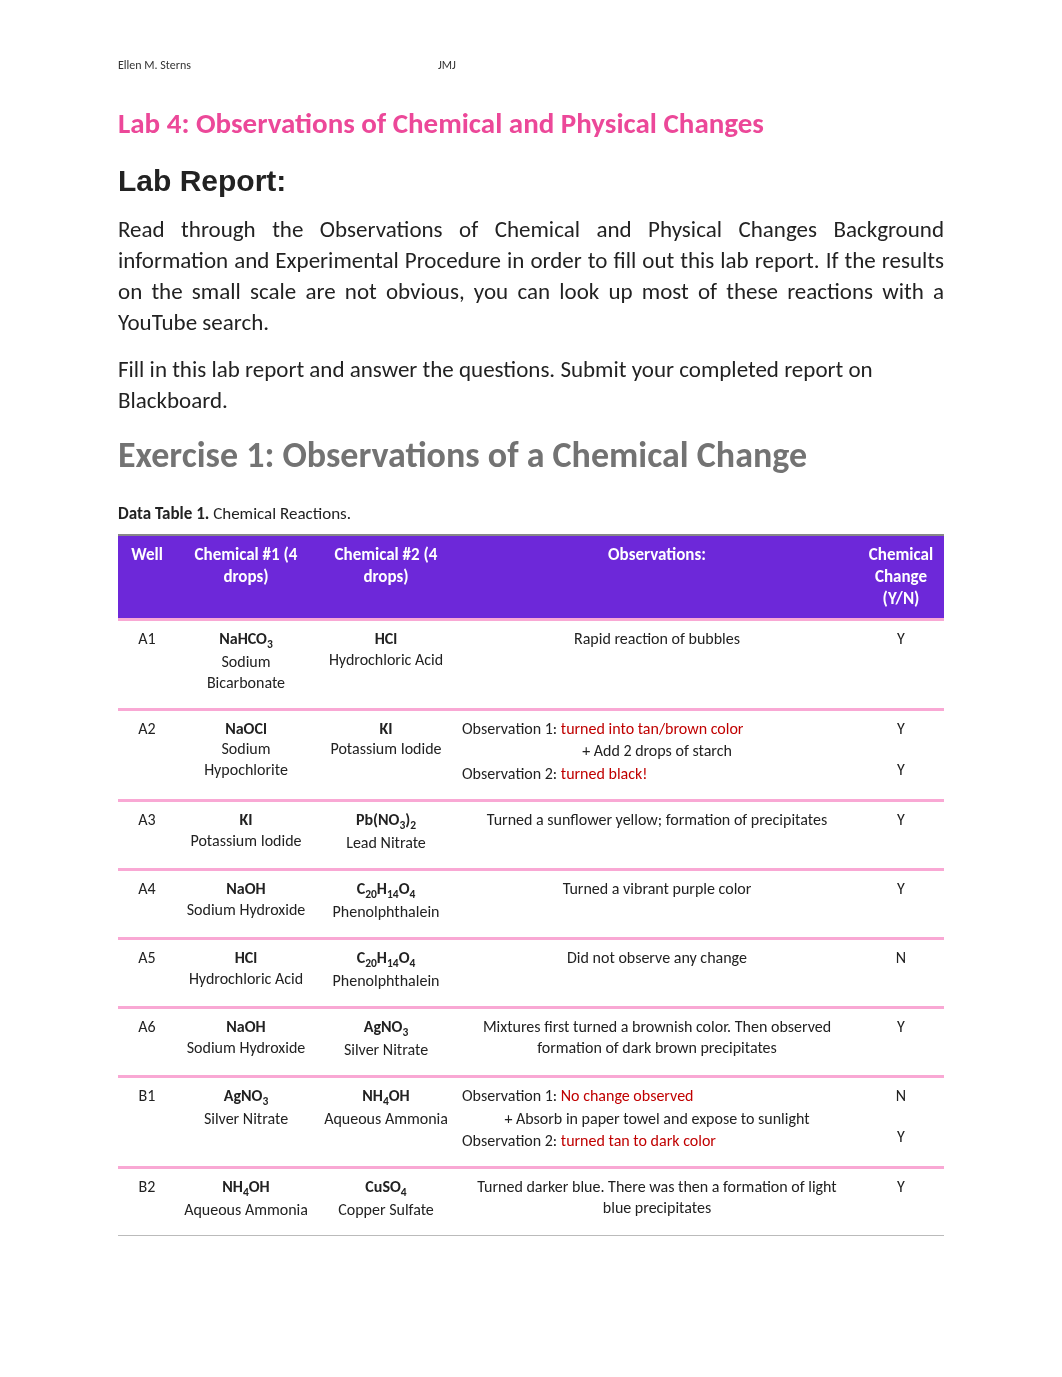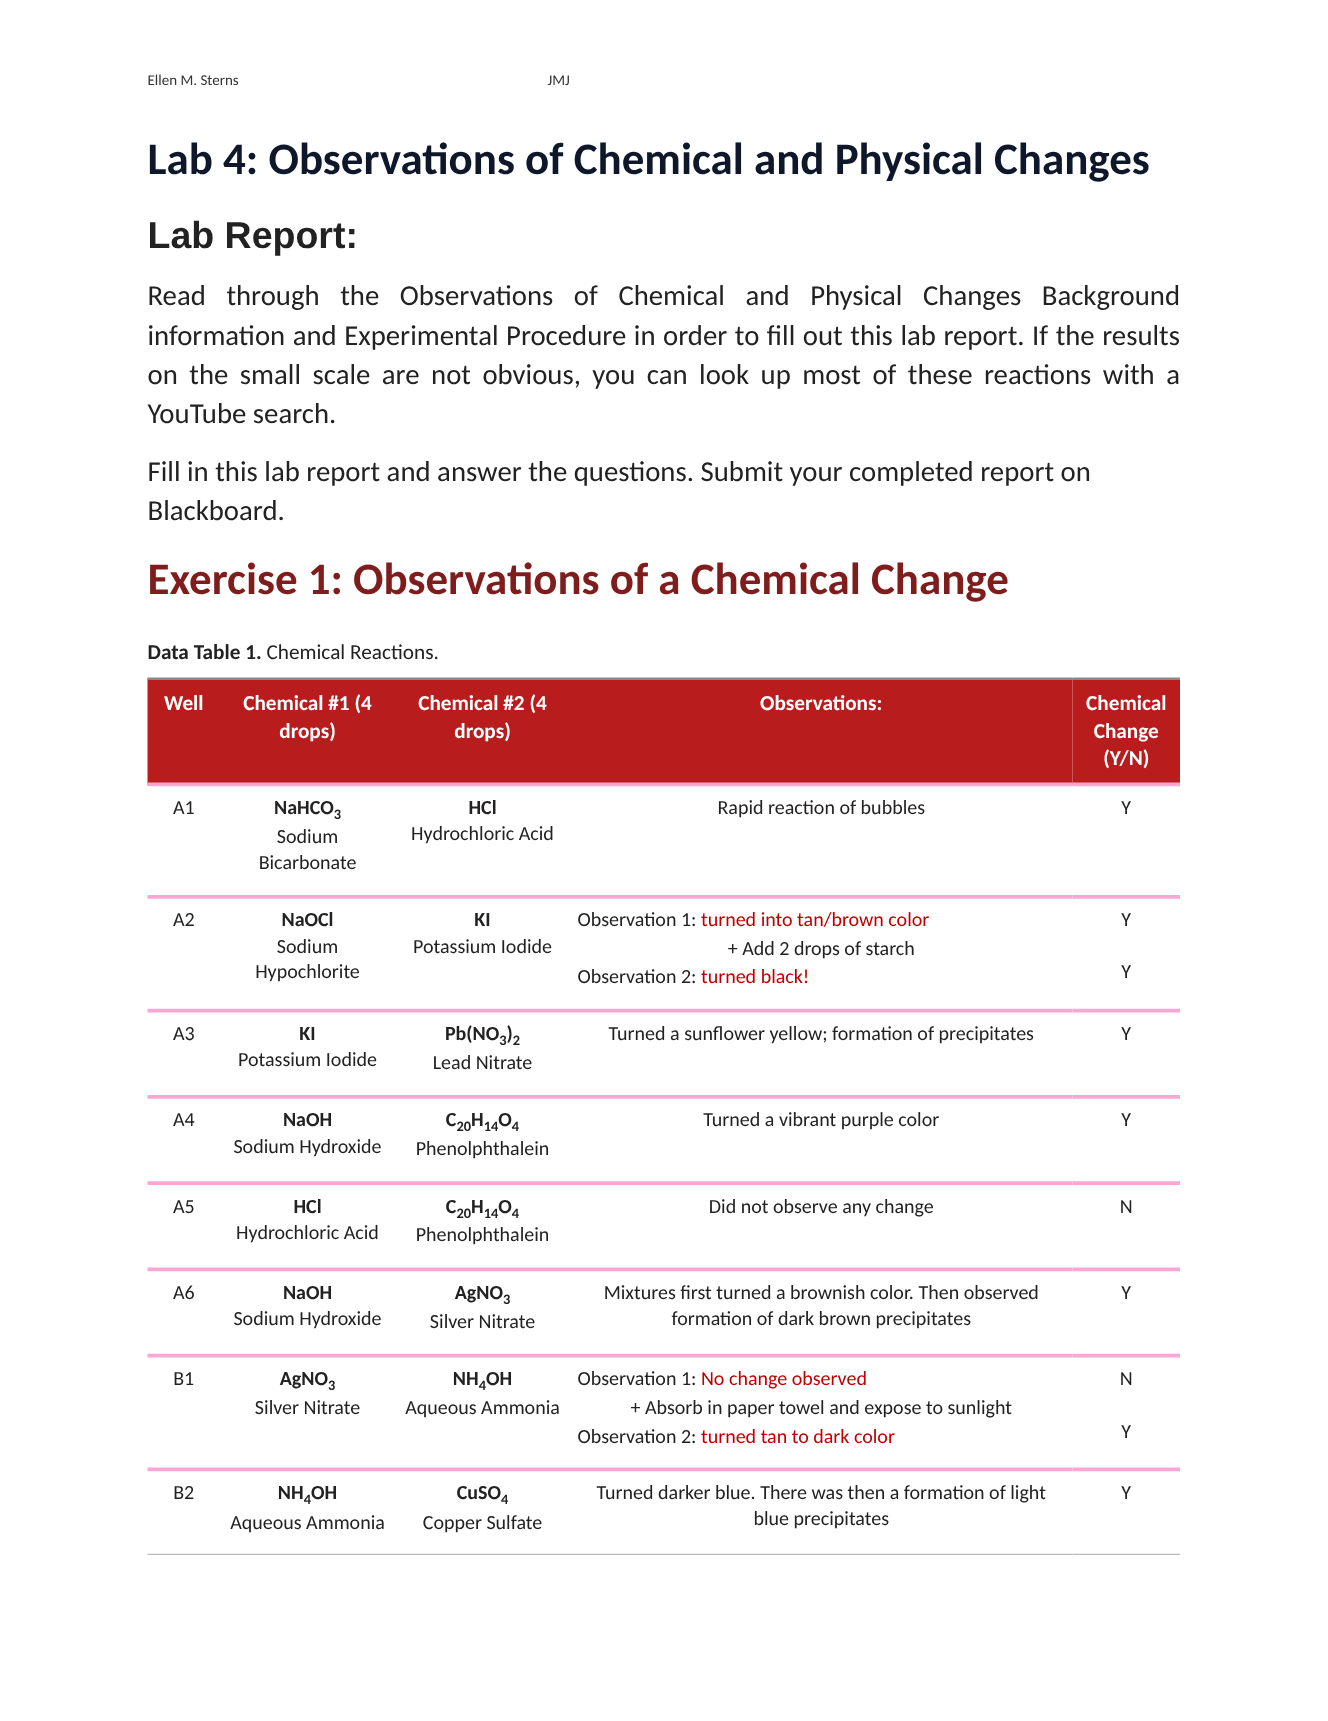--- a/index.html
+++ b/index.html
@@ -18,22 +18,22 @@
       display: flex;
       font-size: 12px;
       color: #333;
       margin-bottom: 34px;
     }
     .header-left { flex: 0 0 320px; }
     .header-center { flex: 0 0 auto; }
     .title-h1 {
       font-family: Calibri, 'Segoe UI', Arial, sans-serif;
       font-weight: 700;
-      font-size: 36px;
-      color: #0f172a;
+      font-size: 29px;
+      color: #ec4899;
       line-height: 1.18;
       margin-bottom: 24px;
     }
     .title-h2 {
       font-family: Liberation Sans, sans-serif;
       font-weight: 700;
       font-size: 30px;
       color: #222;
       margin-bottom: 16px;
     }
@@ -41,36 +41,36 @@
       font-size: 23px;
       line-height: 1.35;
       color: #222;
       margin-bottom: 16px;
       text-align: justify;
     }
     .exercise-h1 {
       font-family: Calibri, 'Segoe UI', Arial, sans-serif;
       font-weight: 700;
       font-size: 36px;
-      color: #7f1d1d;
+      color: #737373;
       margin-top: 12px;
       margin-bottom: 26px;
     }
     .table-caption {
       font-size: 17px;
       margin-bottom: 10px;
     }
     .table-caption .bold { font-weight: 700; }
     table.data {
       width: 100%;
       border-collapse: collapse;
       font-size: 16px;
     }
     table.data thead th {
-      background: #b91c1c;
+      background: #6d28d9;
       color: #ffffff;
       font-weight: 700;
       text-align: center;
       padding: 8px 6px;
       vertical-align: top;
       border-top: 2px solid #888;
       border-bottom: 2px solid #888;
       font-size: 17px;
       line-height: 1.3;
     }

